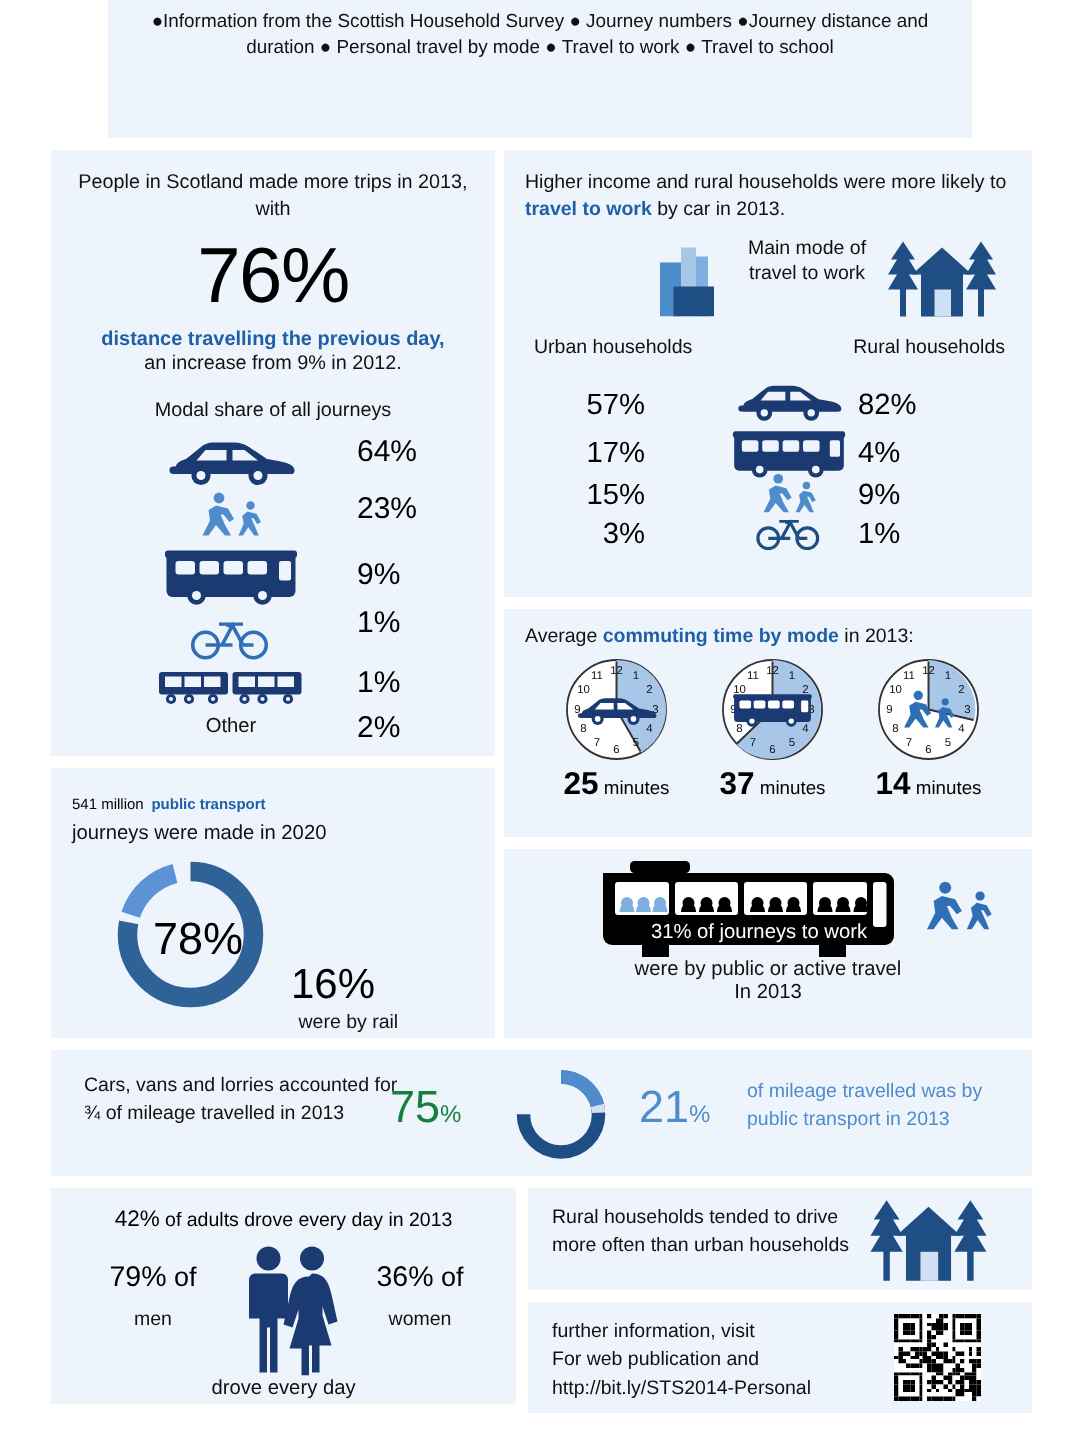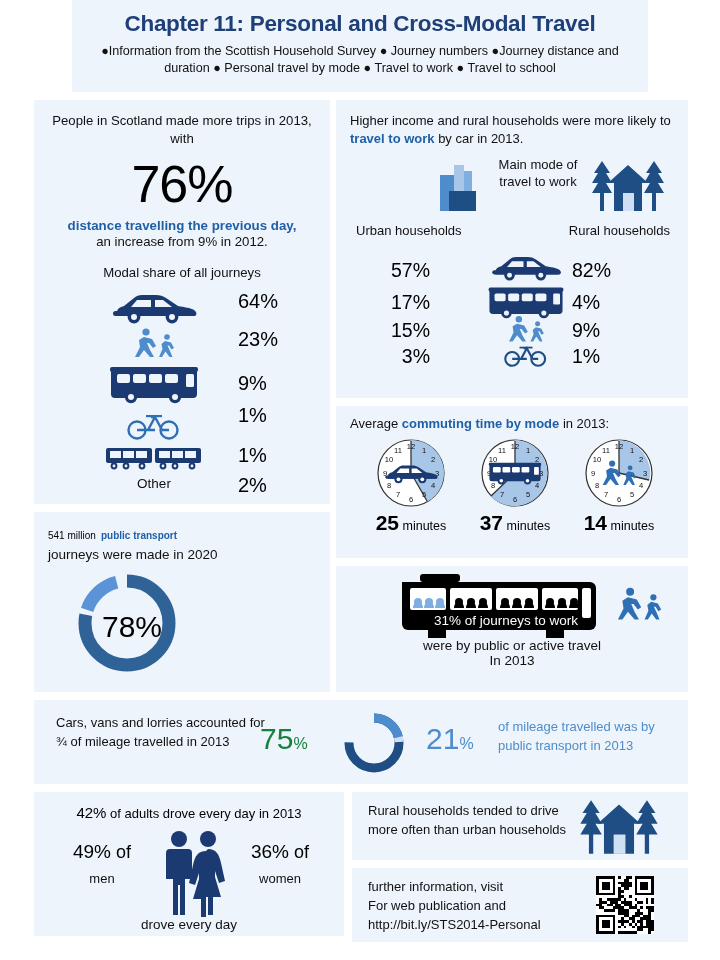--- a/index.html
+++ b/index.html
@@ -124,21 +124,20 @@
   #p-web .qr{position:absolute;left:244px;top:8px;}
   .qr-grid{width:58px;height:58px;display:grid;grid-template-columns:repeat(21,1fr);grid-template-rows:repeat(21,1fr);background:#fff;}
   .qr-grid i{background:#000;}
 </style>
 </head>
 <body>
 
 <div class="page">
 
   <div class="header">
-    <h1>Chapter 11: Personal and Cross-Modal Travel</h1>
     <div class="sub">●Information from the Scottish Household Survey ●  Journey  numbers ●Journey distance and duration ● Personal travel  by mode ● Travel to work ● Travel to school</div>
   </div>
 
   <div class="panel" id="p-left-top">
     <div class="lead t-center">People in Scotland made more trips in 2013, with</div>
     <div class="big76 t-center">76%</div>
     <div class="r1 t-center">distance travelling the previous day,</div>
     <div class="r2 t-center">an increase from 9% in 2012.</div>
     <div class="modal-title t-center">Modal share of all journeys</div>
 
@@ -486,20 +485,23 @@
     <div class="donut-wrap">
       <div class="dn">
         <svg width="110" height="110" viewBox="0 0 110 110">
 
           <circle cx="55" cy="55" r="42" fill="none" stroke="#2f6397" stroke-width="13" stroke-dasharray="205.8 58.1" transform="rotate(-90 55 55)"></circle>
 
           <circle cx="55" cy="55" r="42" fill="none" stroke="#5b93d6" stroke-width="13" stroke-dasharray="0 211 42 11" transform="rotate(-90 55 55)" stroke-linecap="butt"></circle>
         </svg>
       </div>
       <div class="pct78">78%</div>
+      <div class="tx2">
+        <span class="p16">16%</span><span class="w16">were by rail</span>
+      </div>
     </div>
   </div>
 
   <div class="panel" id="p-bus">
     <div class="bus-big">
       <div class="bs">
         <svg width="210" height="66" viewBox="0 0 210 66">
           <rect x="22" y="0" width="40" height="8" rx="3" fill="#000"></rect>
           <path d="M4 8h188a6 6 0 0 1 6 6v36a6 6 0 0 1-6 6H10a6 6 0 0 1-6-6z" fill="#000"></path>
           <g fill="#fff">
@@ -569,21 +571,21 @@
     </div>
     <div class="p21"><span>21</span><i>%</i></div>
     <div class="tr">of mileage travelled was by public transport in 2013</div>
   </div>
 
   <div class="panel" id="p-drove">
     <div class="h"><span>42%</span><i> of adults drove every day in 2013</i></div>
 
     <div class="gender">
       <div class="gl">
-        <div class="gnum"><span>49%</span><i> of</i></div>
+        <div class="gnum"><span>79%</span><i> of</i></div>
         <div class="gsub">men</div>
       </div>
 
       <div class="figs">
         <svg width="70" height="88" viewBox="0 0 70 88">
           <g fill="#1b3a72">
             <circle cx="21" cy="10" r="8"></circle>
             <path d="M12 20h18a4 4 0 0 1 4 4v26h-7v36h-5V56h-2v30h-5V50h-7V24a4 4 0 0 1 4-4z"></path>
             <circle cx="50" cy="10" r="8"></circle>
             <path d="M50 20c8 0 11 5 13 14l4 18-6 2-4-12v6l6 20h-8v18h-5V68h-2v20h-5V70h-8l6-20v-6l-4 12-6-2 4-18c2-9 5-14 13-14z"></path>

